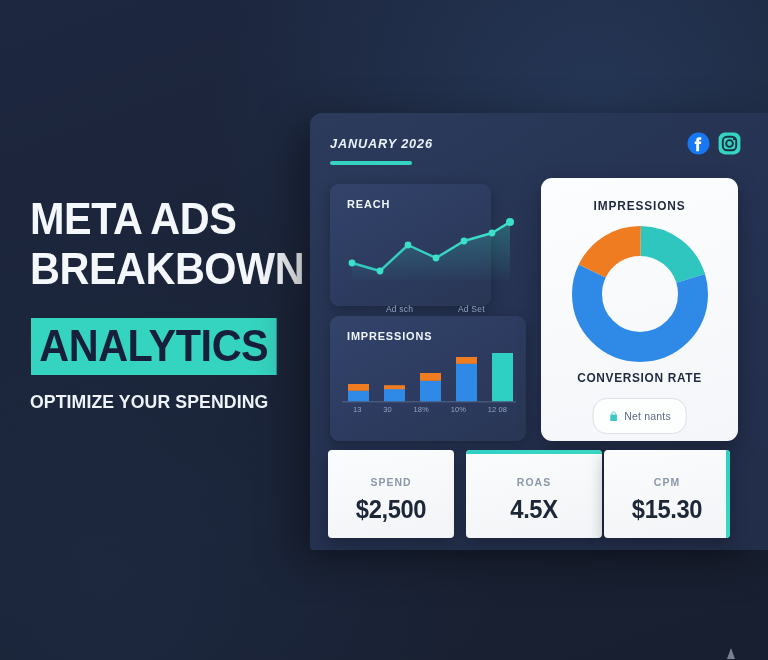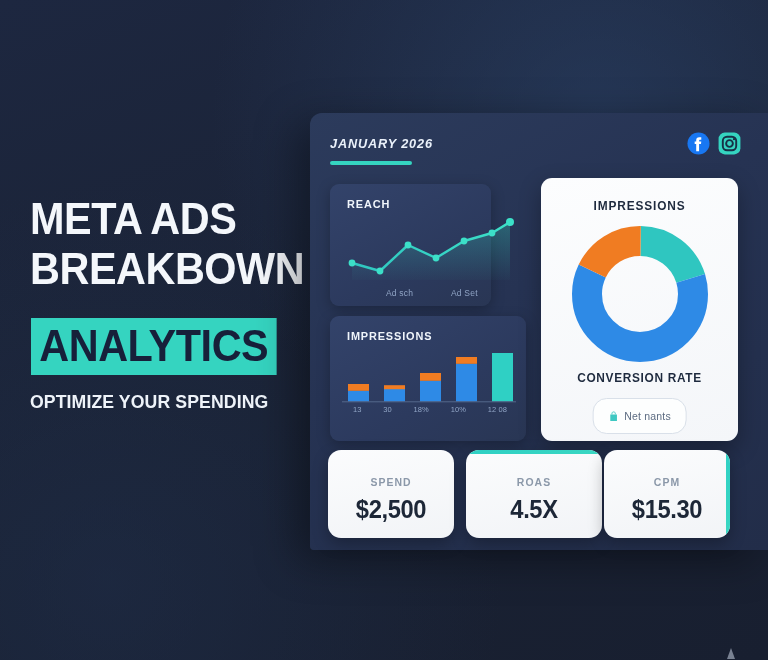--- a/index.html
+++ b/index.html
@@ -104,24 +104,24 @@
     position:absolute; left:17px; top:14px;
     font-size:11.5px; font-weight:700; letter-spacing:0.9px;
     color:#f0f5fb;
     transform:scaleX(0.95); transform-origin:left center;
   }
 
   
   #card-reach { left:20px; top:71px; width:161px; height:122px; }
   #reach-svg { position:absolute; left:8px; top:30px; }
   .axis-lbl {
-    position:absolute; font-size:8.5px; color:#8fa3c4; letter-spacing:0.2px;
+    position:absolute; font-size:8.5px; color:#8fa3c4; letter-spacing:0.2px;margin-top:16px;
   }
   #reach-lbl-1 { left:56px; top:104px; }
-  #reach-lbl-2 { left:121px; top:104px;text-align:right; }
+  #reach-lbl-2 { left:128px; top:104px;text-align:right; }
 
   
   #card-impr { left:20px; top:203px; width:196px; height:125px; }
   #bar-svg { position:absolute; left:10px; top:34px; }
   #bar-labels {
     position:absolute; left:12px; top:89px; width:176px;
     display:flex; justify-content:space-around;
   }
   .bar-lbl { font-size:7.5px; color:#90a4c5; letter-spacing:0.1px; }
 
@@ -151,21 +151,21 @@
     border:1px solid #d9e0e9; border-radius:14px;
     background:#fdfefe;
   }
   #net-pill-icon { width:10px; height:11px; display:block; }
   #net-pill-label { font-size:10.5px; color:#5d6c82; letter-spacing:0.2px; }
 
   
   .stat-card {
     position:absolute; top:337px; height:88px;
     background:linear-gradient(170deg,#fbfcfd 0%,#f2f4f7 100%);
-    border-radius:13px;
+    border-radius:4px;
     box-shadow:0 6px 16px rgba(0,0,0,0.28);
     overflow:hidden;
   }
   #stat-spend { left:18px; width:126px; }
   #stat-roas  { left:156px; width:136px; }
   #stat-cpm   { left:294px; width:126px; }
 
   .accent-top {
     position:absolute; left:0; top:0; width:100%; height:4px;
     background:linear-gradient(90deg,#2fd0c4,#3ad7c2);

